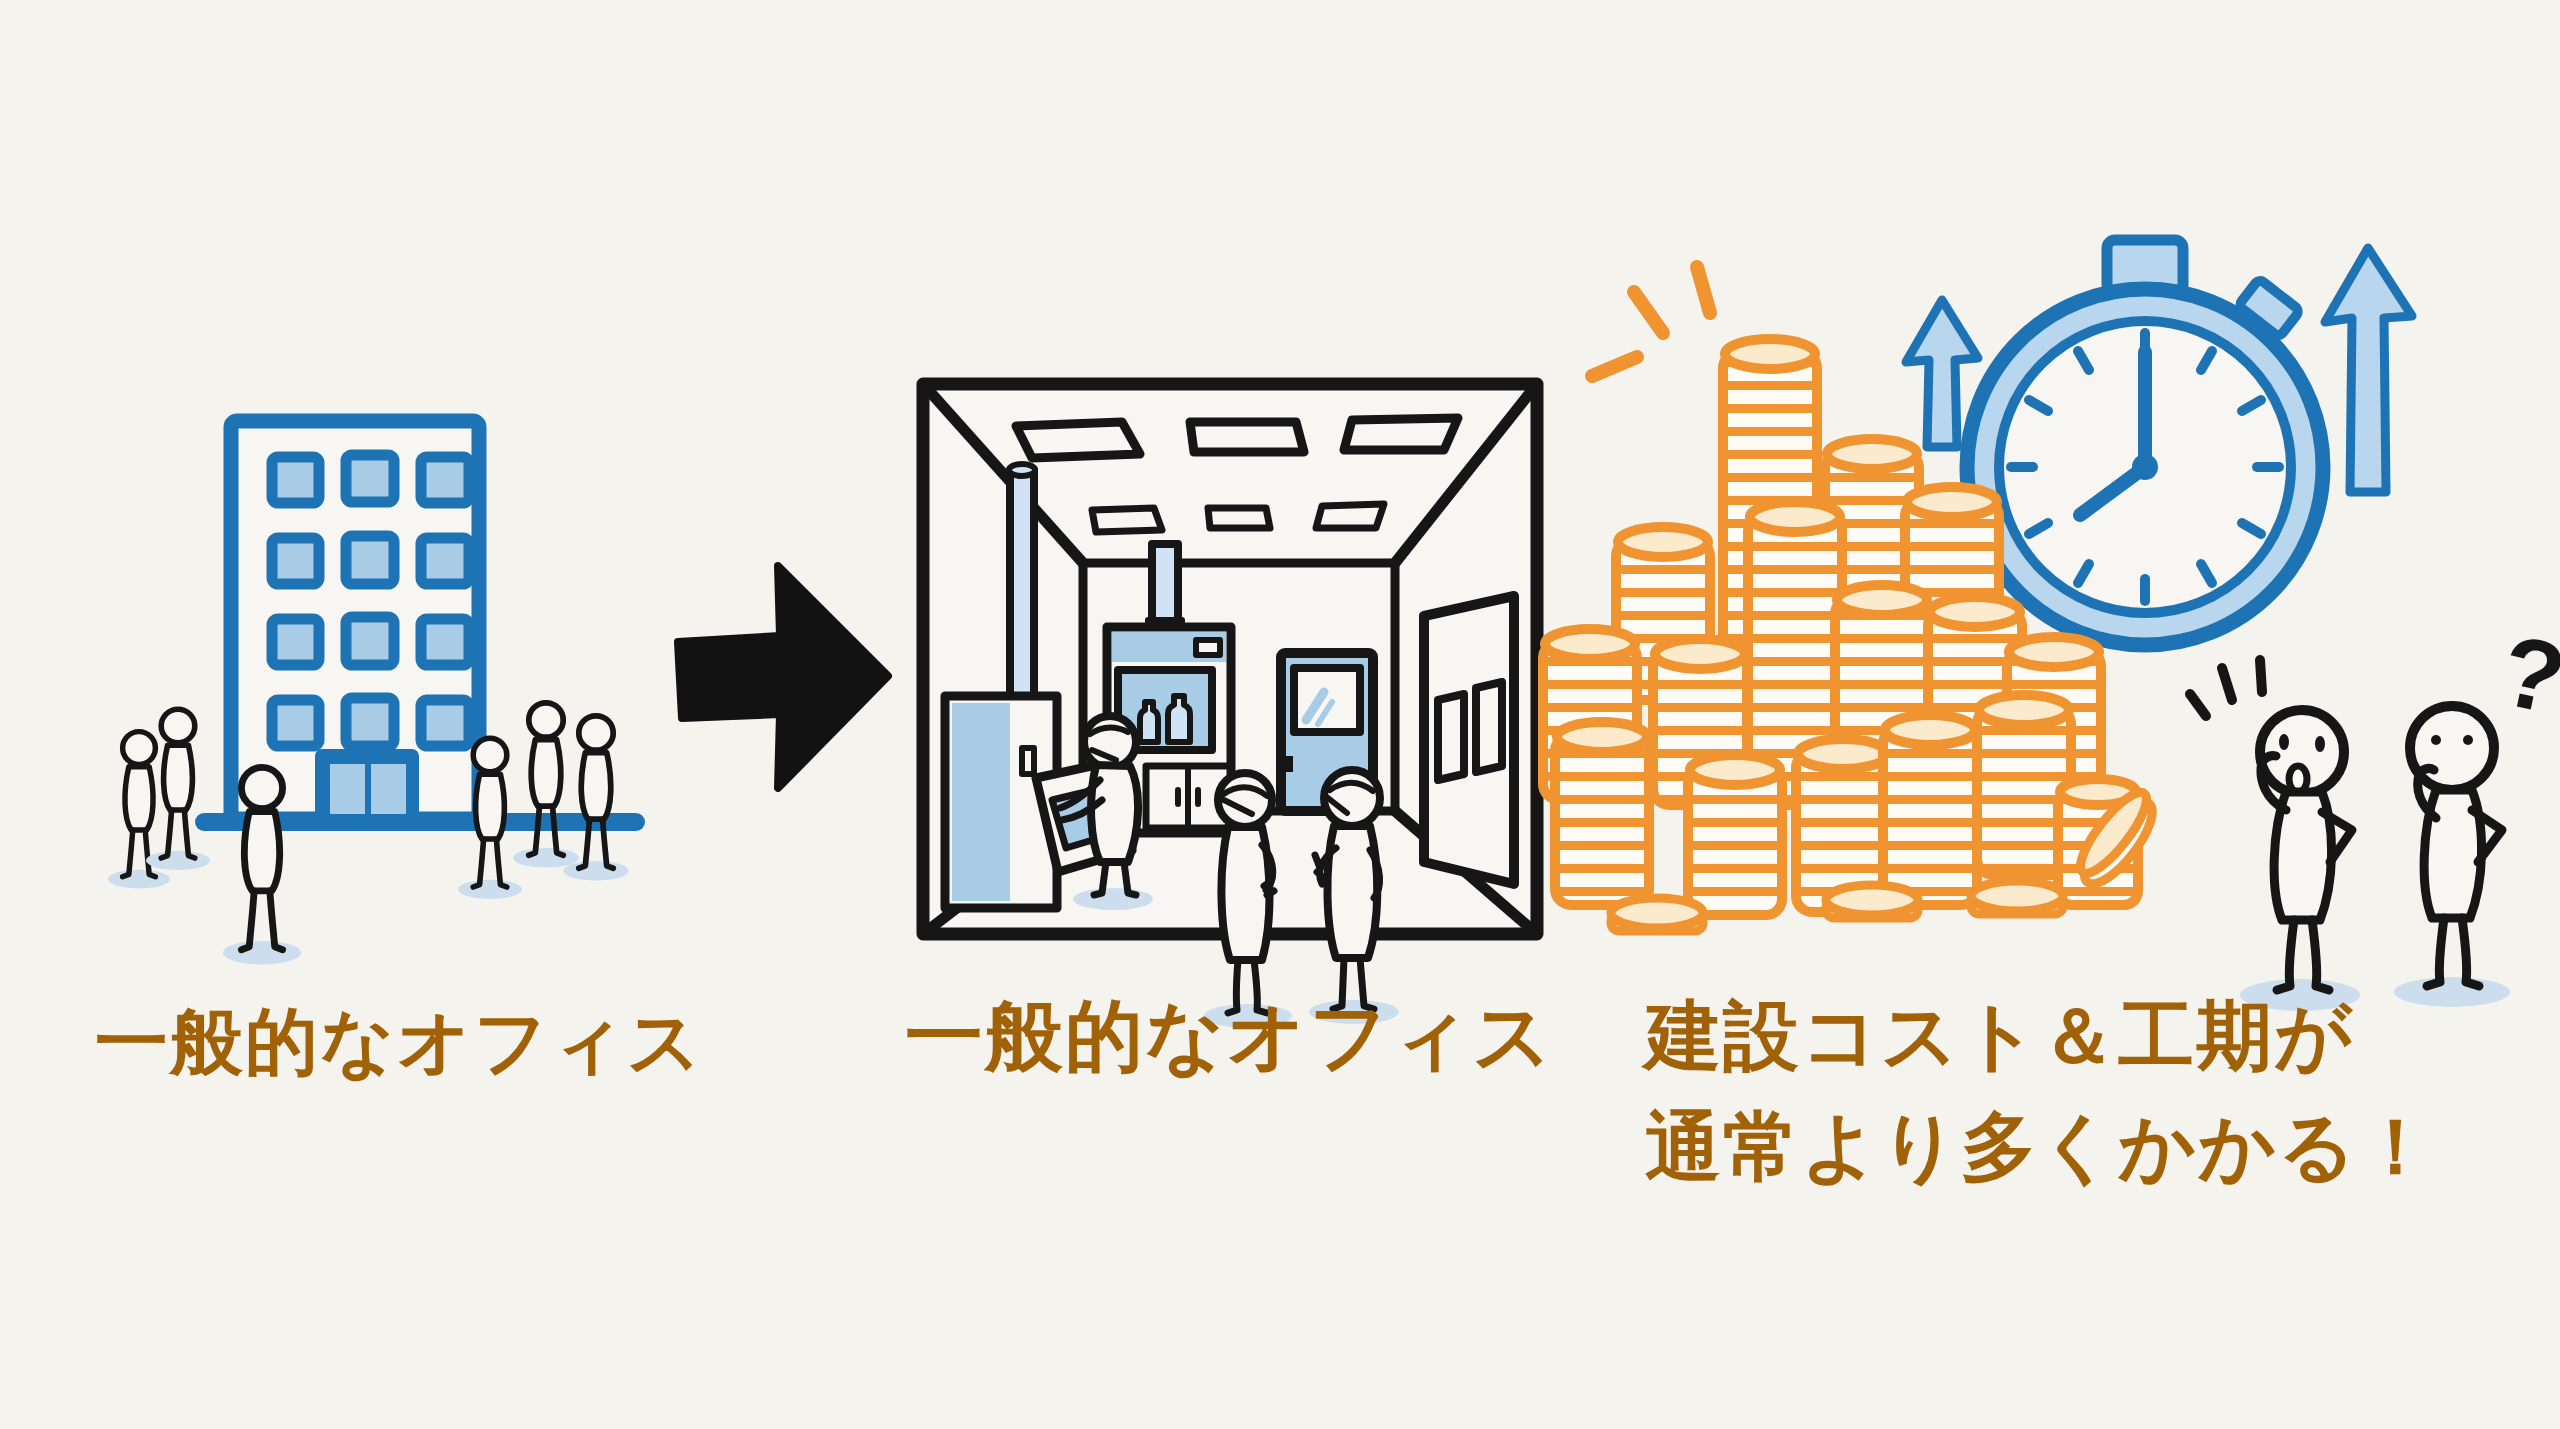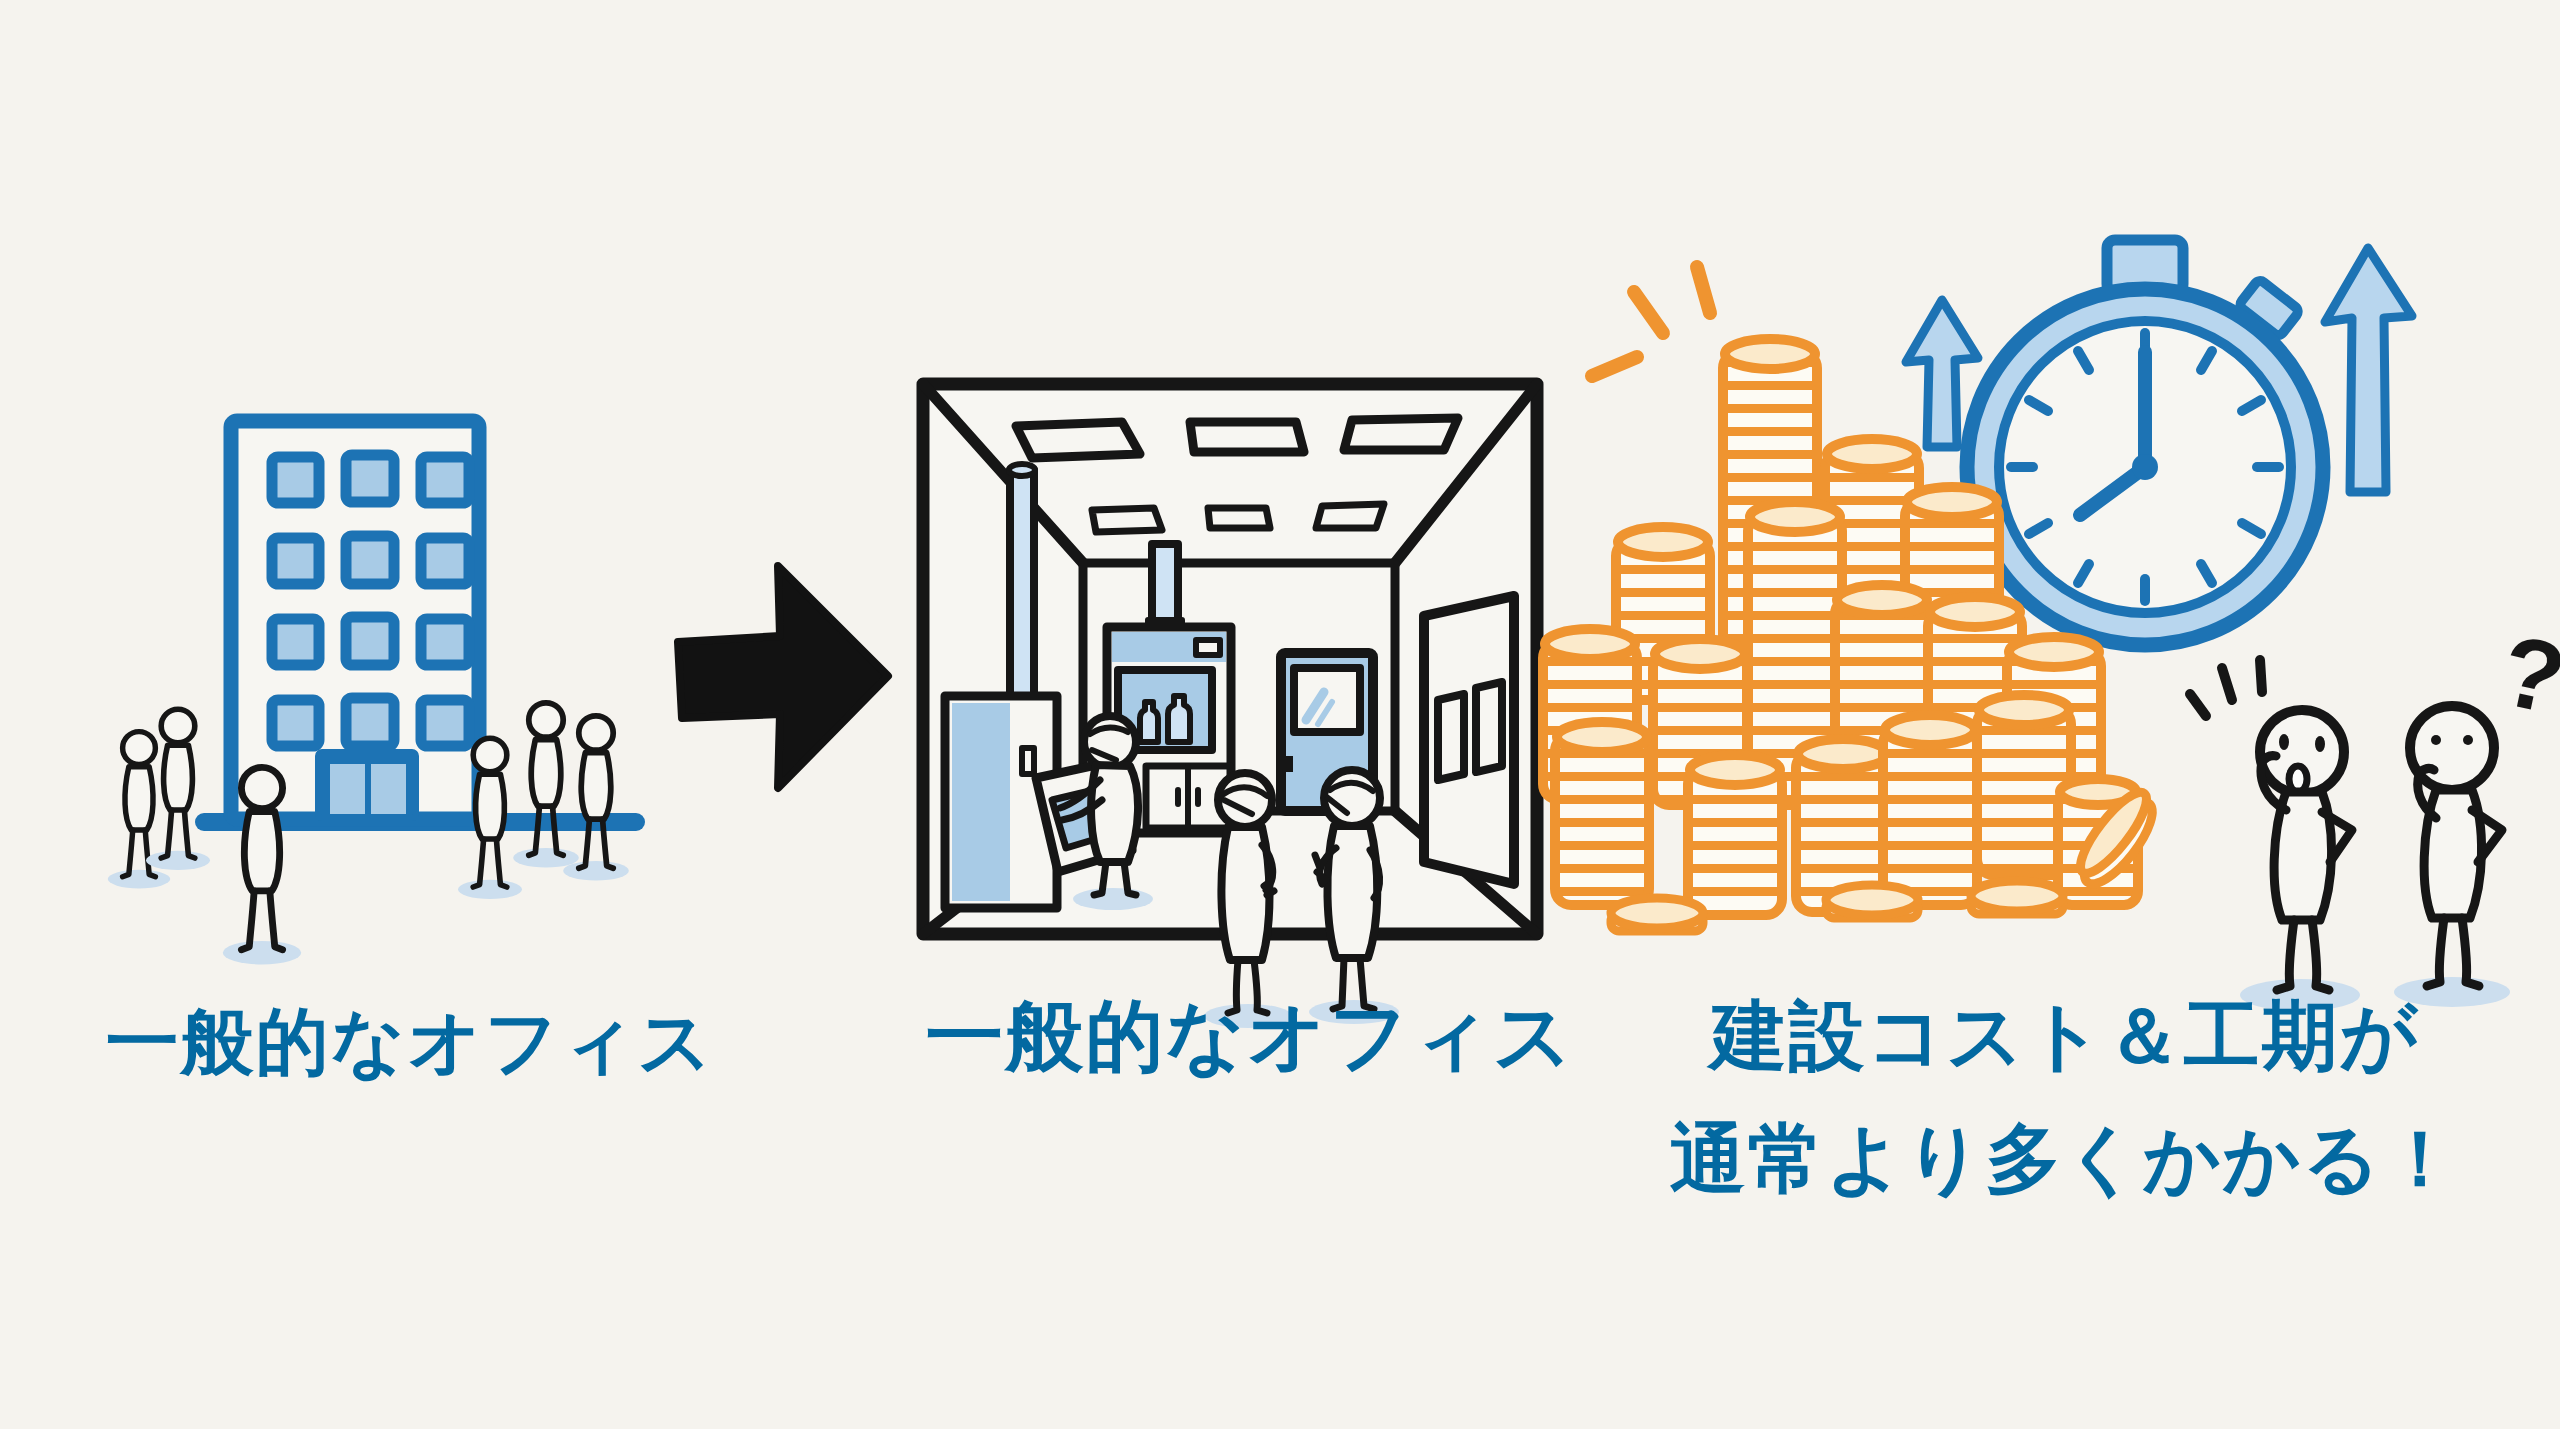--- a/index.html
+++ b/index.html
@@ -9,31 +9,31 @@
     background:#f5f3ee;
     overflow:hidden;
     font-family:"Liberation Sans", sans-serif;
   }
   svg.scene{position:absolute;inset:0;}
   svg.scene path, svg.scene rect, svg.scene circle, svg.scene ellipse, svg.scene line{
     stroke-linecap:round;stroke-linejoin:round;
   }
   .caption{
     position:absolute;
-    color:#0369a1;
+    color:#a16207;
     font-weight:700;
-    text-align:center;
+    text-align:left;
     letter-spacing:2px;
     line-height:1.15;
   }
   #cap-office{left:95px;top:1000px;width:630px;font-size:73px;}
   #cap-cpc{left:905px;top:992px;width:690px;font-size:78px;}
   #cap-cpc .line2{margin-top:22px;}
   #cap-cost{left:1645px;top:992px;width:840px;font-size:76px;}
-  #cap-cost .line2{margin-top:36px;}
+  #cap-cost .line2{margin-top:24px;}
 </style>
 </head>
 <body>
 
 <div class="canvas">
 
 <svg class="scene" viewBox="0 0 2560 1429" xmlns="http://www.w3.org/2000/svg">
   <defs>
     <pattern id="coinstripes" width="14" height="23" patternUnits="userSpaceOnUse">
       <rect width="14" height="23" fill="#fdfbf4"></rect>

